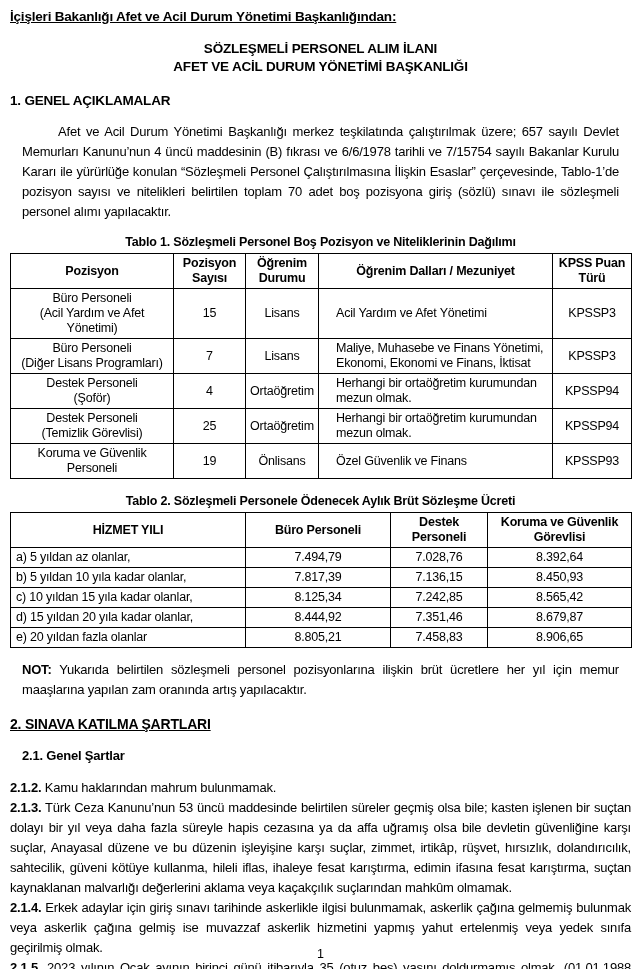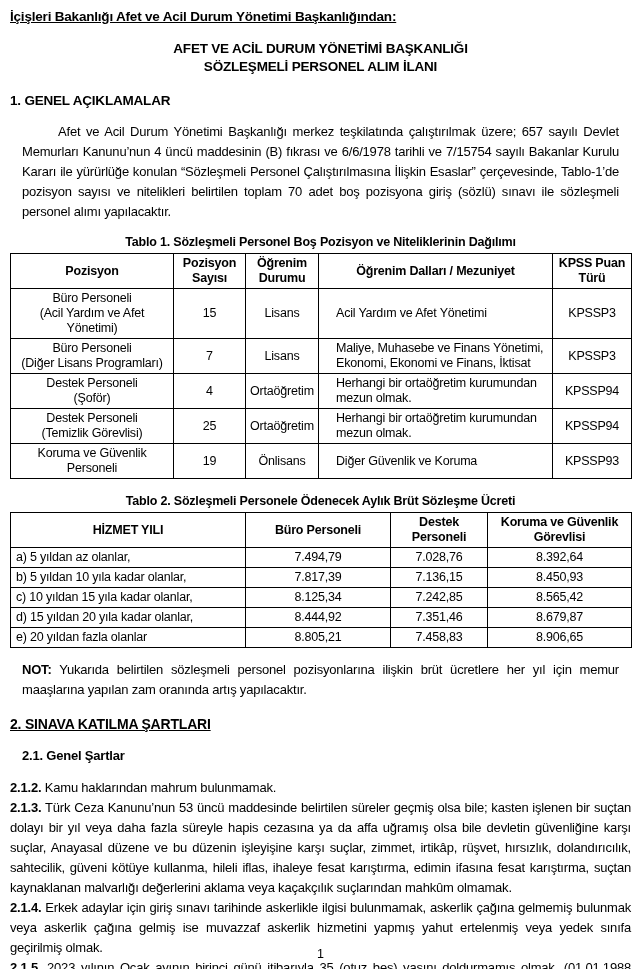--- a/index.html
+++ b/index.html
@@ -50,22 +50,22 @@
   }
 </style>
 </head>
 <body>
 
 <div class="page">
 
   <div class="from-line">İçişleri Bakanlığı Afet ve Acil Durum Yönetimi Başkanlığından:</div>
 
   <div class="head-block">
+    <div class="center-head">SÖZLEŞMELİ PERSONEL ALIM İLANI</div>
     <div class="center-head">AFET VE ACİL DURUM YÖNETİMİ BAŞKANLIĞI</div>
-    <div class="center-head">SÖZLEŞMELİ PERSONEL ALIM İLANI</div>
   </div>
 
   <div class="sec-head">1. GENEL AÇIKLAMALAR</div>
   <p class="body-par indent">Afet ve Acil Durum Yönetimi Başkanlığı merkez teşkilatında çalıştırılmak üzere; 657 sayılı Devlet Memurları Kanunu’nun 4 üncü maddesinin (B) fıkrası ve 6/6/1978 tarihli ve 7/15754 sayılı Bakanlar Kurulu Kararı ile yürürlüğe konulan “Sözleşmeli Personel Çalıştırılmasına İlişkin Esaslar” çerçevesinde, Tablo-1’de pozisyon sayısı ve nitelikleri belirtilen toplam 70 adet boş pozisyona giriş (sözlü) sınavı ile sözleşmeli personel alımı yapılacaktır.</p>
 
   <div class="caption">Tablo 1. Sözleşmeli Personel Boş Pozisyon ve Niteliklerinin Dağılımı</div>
   <table class="t1">
     <colgroup>
         <col style="width:163px">
         <col style="width:72px">
@@ -121,21 +121,21 @@
       <td class="left">Herhangi bir ortaöğretim kurumundan mezun olmak.</td>
       <td>KPSSP94</td>
     </tr>
     <tr>
       <td>
             <div>Koruma ve Güvenlik Personeli</div>
             <div></div>
           </td>
       <td>19</td>
       <td>Önlisans</td>
-      <td class="left">Diğer Güvenlik ve Koruma</td>
+      <td class="left">Özel Güvenlik ve Finans</td>
       <td>KPSSP93</td>
     </tr>
   </tbody>
     </table>
 
   <div class="caption" style="margin-top:14px;">Tablo 2. Sözleşmeli Personele Ödenecek Aylık Brüt Sözleşme Ücreti</div>
   <table class="t2">
     <colgroup>
         <col style="width:235px">
         <col style="width:145px">

